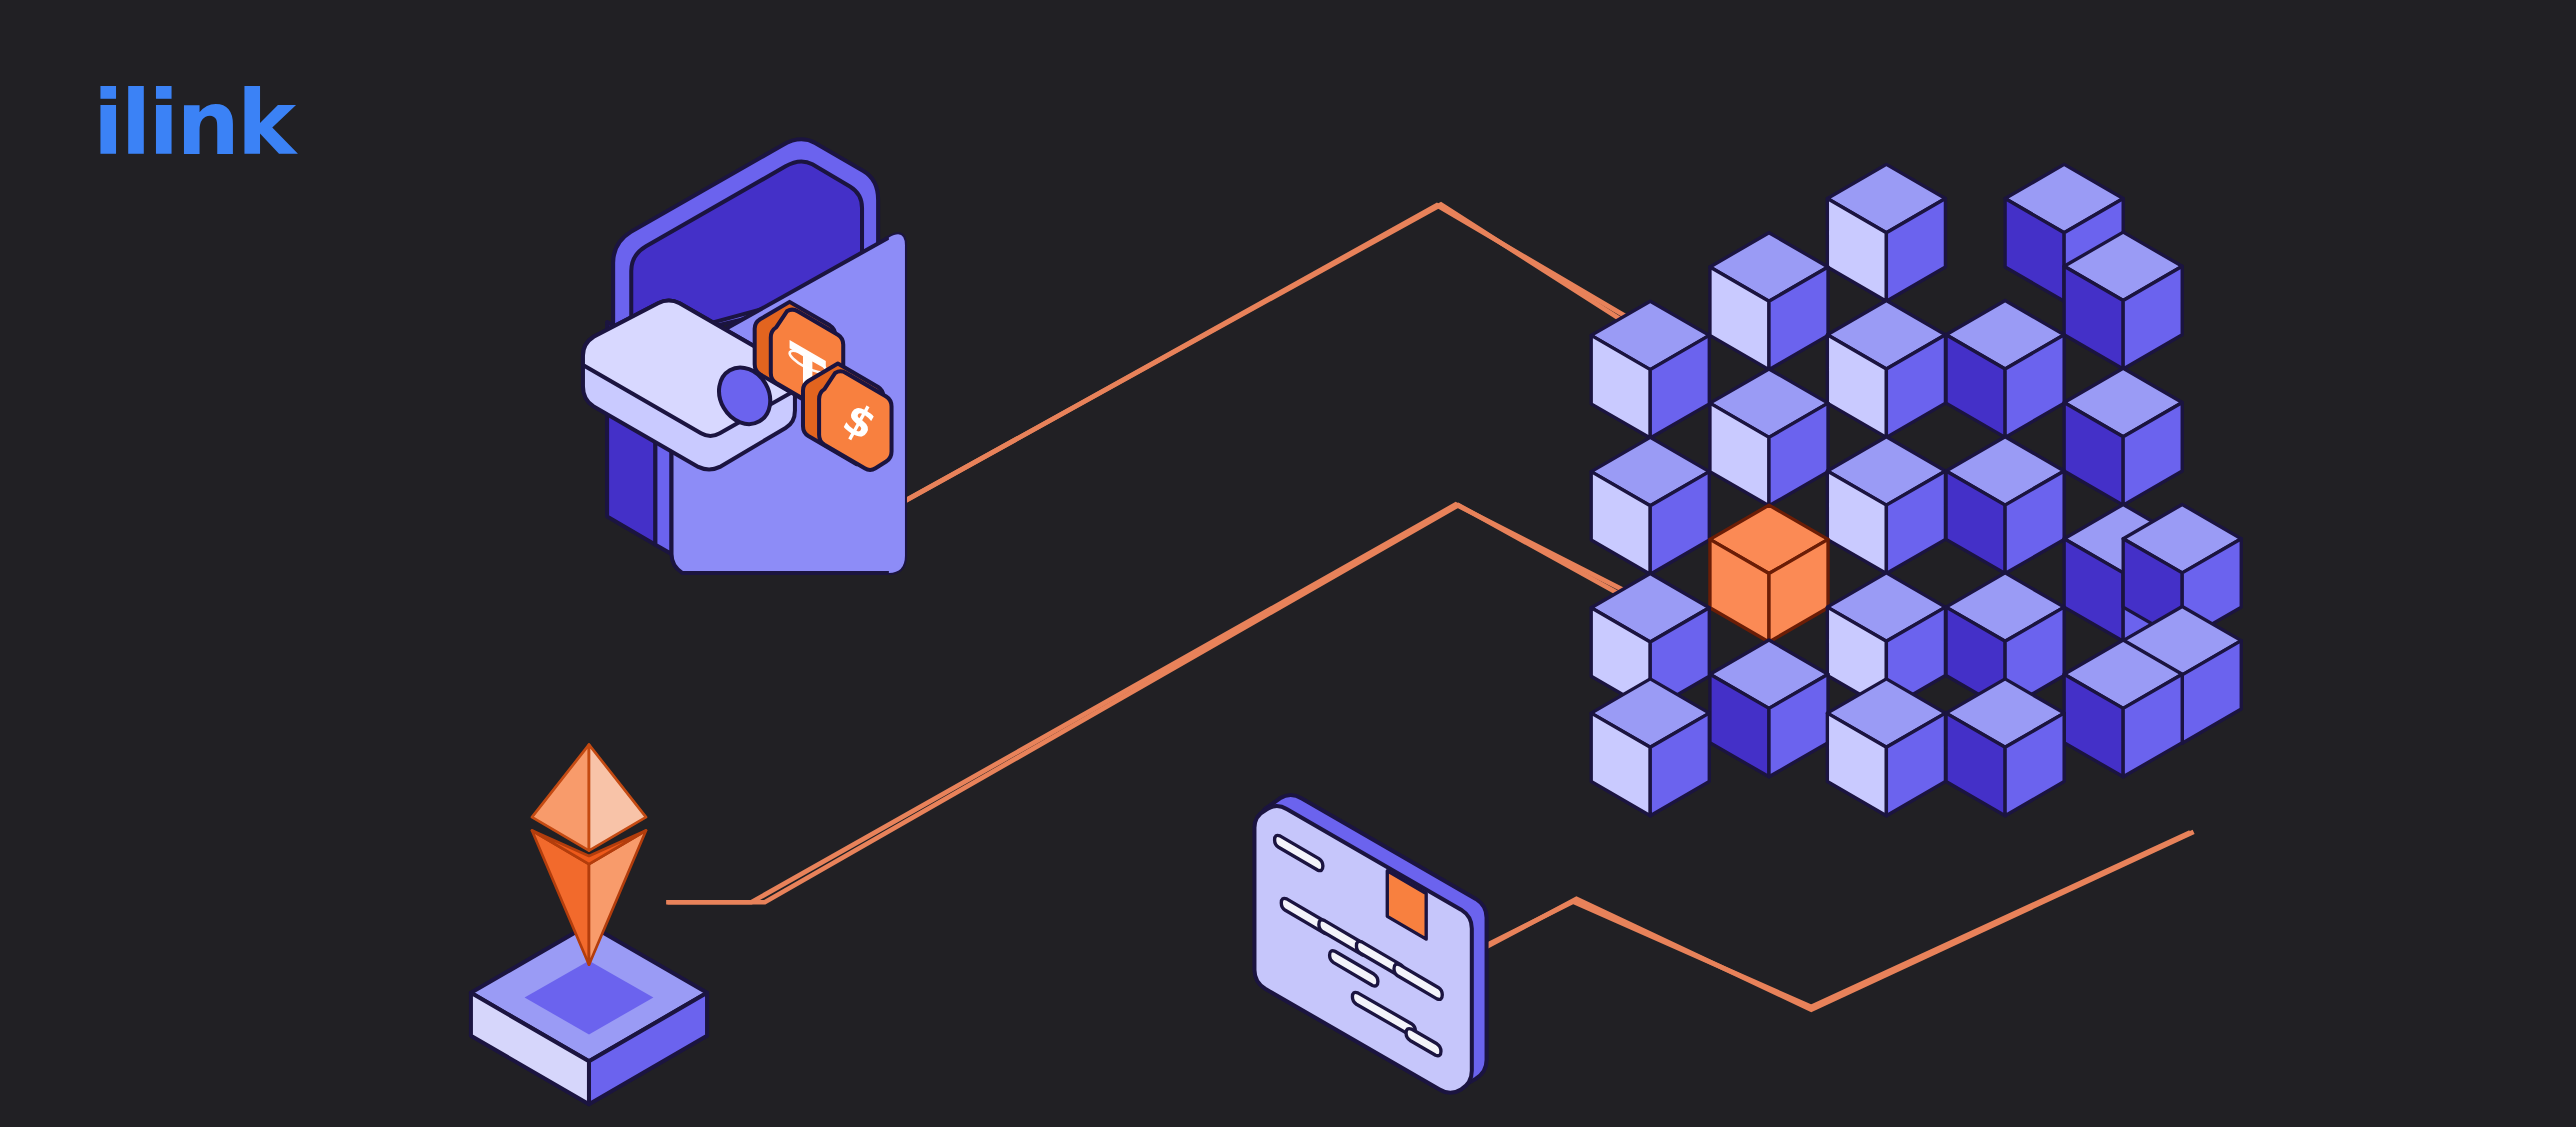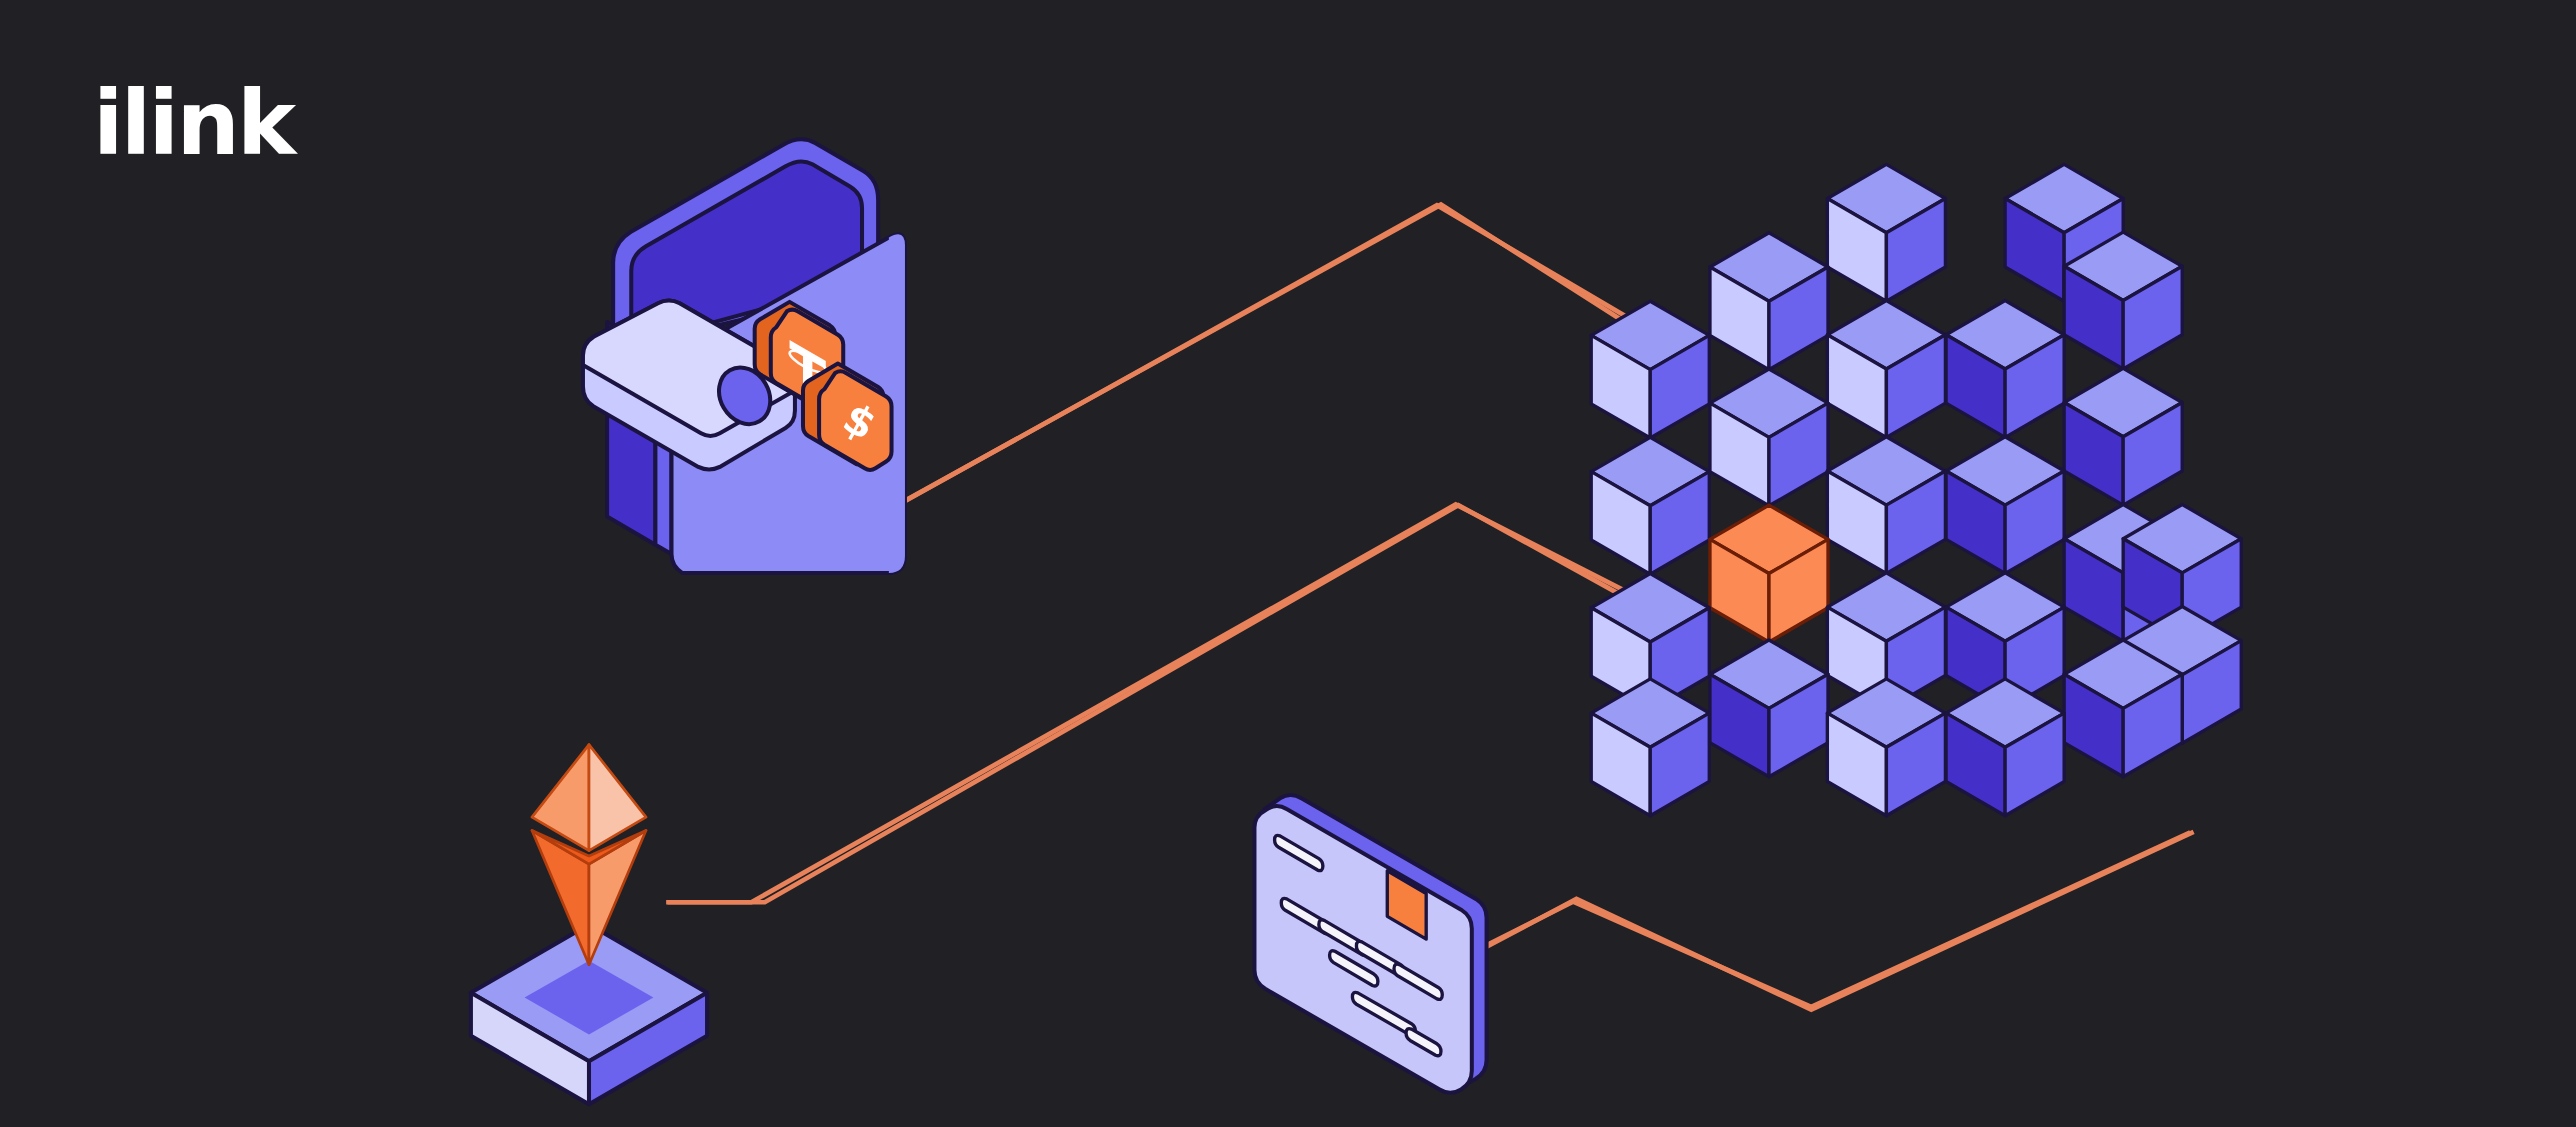--- a/index.html
+++ b/index.html
@@ -24,21 +24,21 @@
     letter-spacing:-2.7px;
     color:#ffffff;
     user-select:none;
   }
 </style>
 </head>
 <body style="background: rgb(33, 32, 36);">
 
 <div id="stage">
 
-  <div id="brand" style="color: #ffffff; text-align: right;">ilink</div>
+  <div id="brand" style="color: #3b82f6; text-align: right;">ilink</div>
 
   <svg id="scene" viewBox="0 0 3840 1680" xmlns="http://www.w3.org/2000/svg">
 
     <defs>
 
       <g id="cubeLight">
         <polygon points="0,-51 88,0 0,51 -88,0" fill="#9a9bf5" stroke="#1b1440" stroke-width="5" stroke-linejoin="round"></polygon>
         <polygon points="-88,0 0,51 0,153 -88,102" fill="#c9caff" stroke="#1b1440" stroke-width="5" stroke-linejoin="round"></polygon>
         <polygon points="88,0 0,51 0,153 88,102" fill="#6b63ee" stroke="#1b1440" stroke-width="5" stroke-linejoin="round"></polygon>
       </g>

